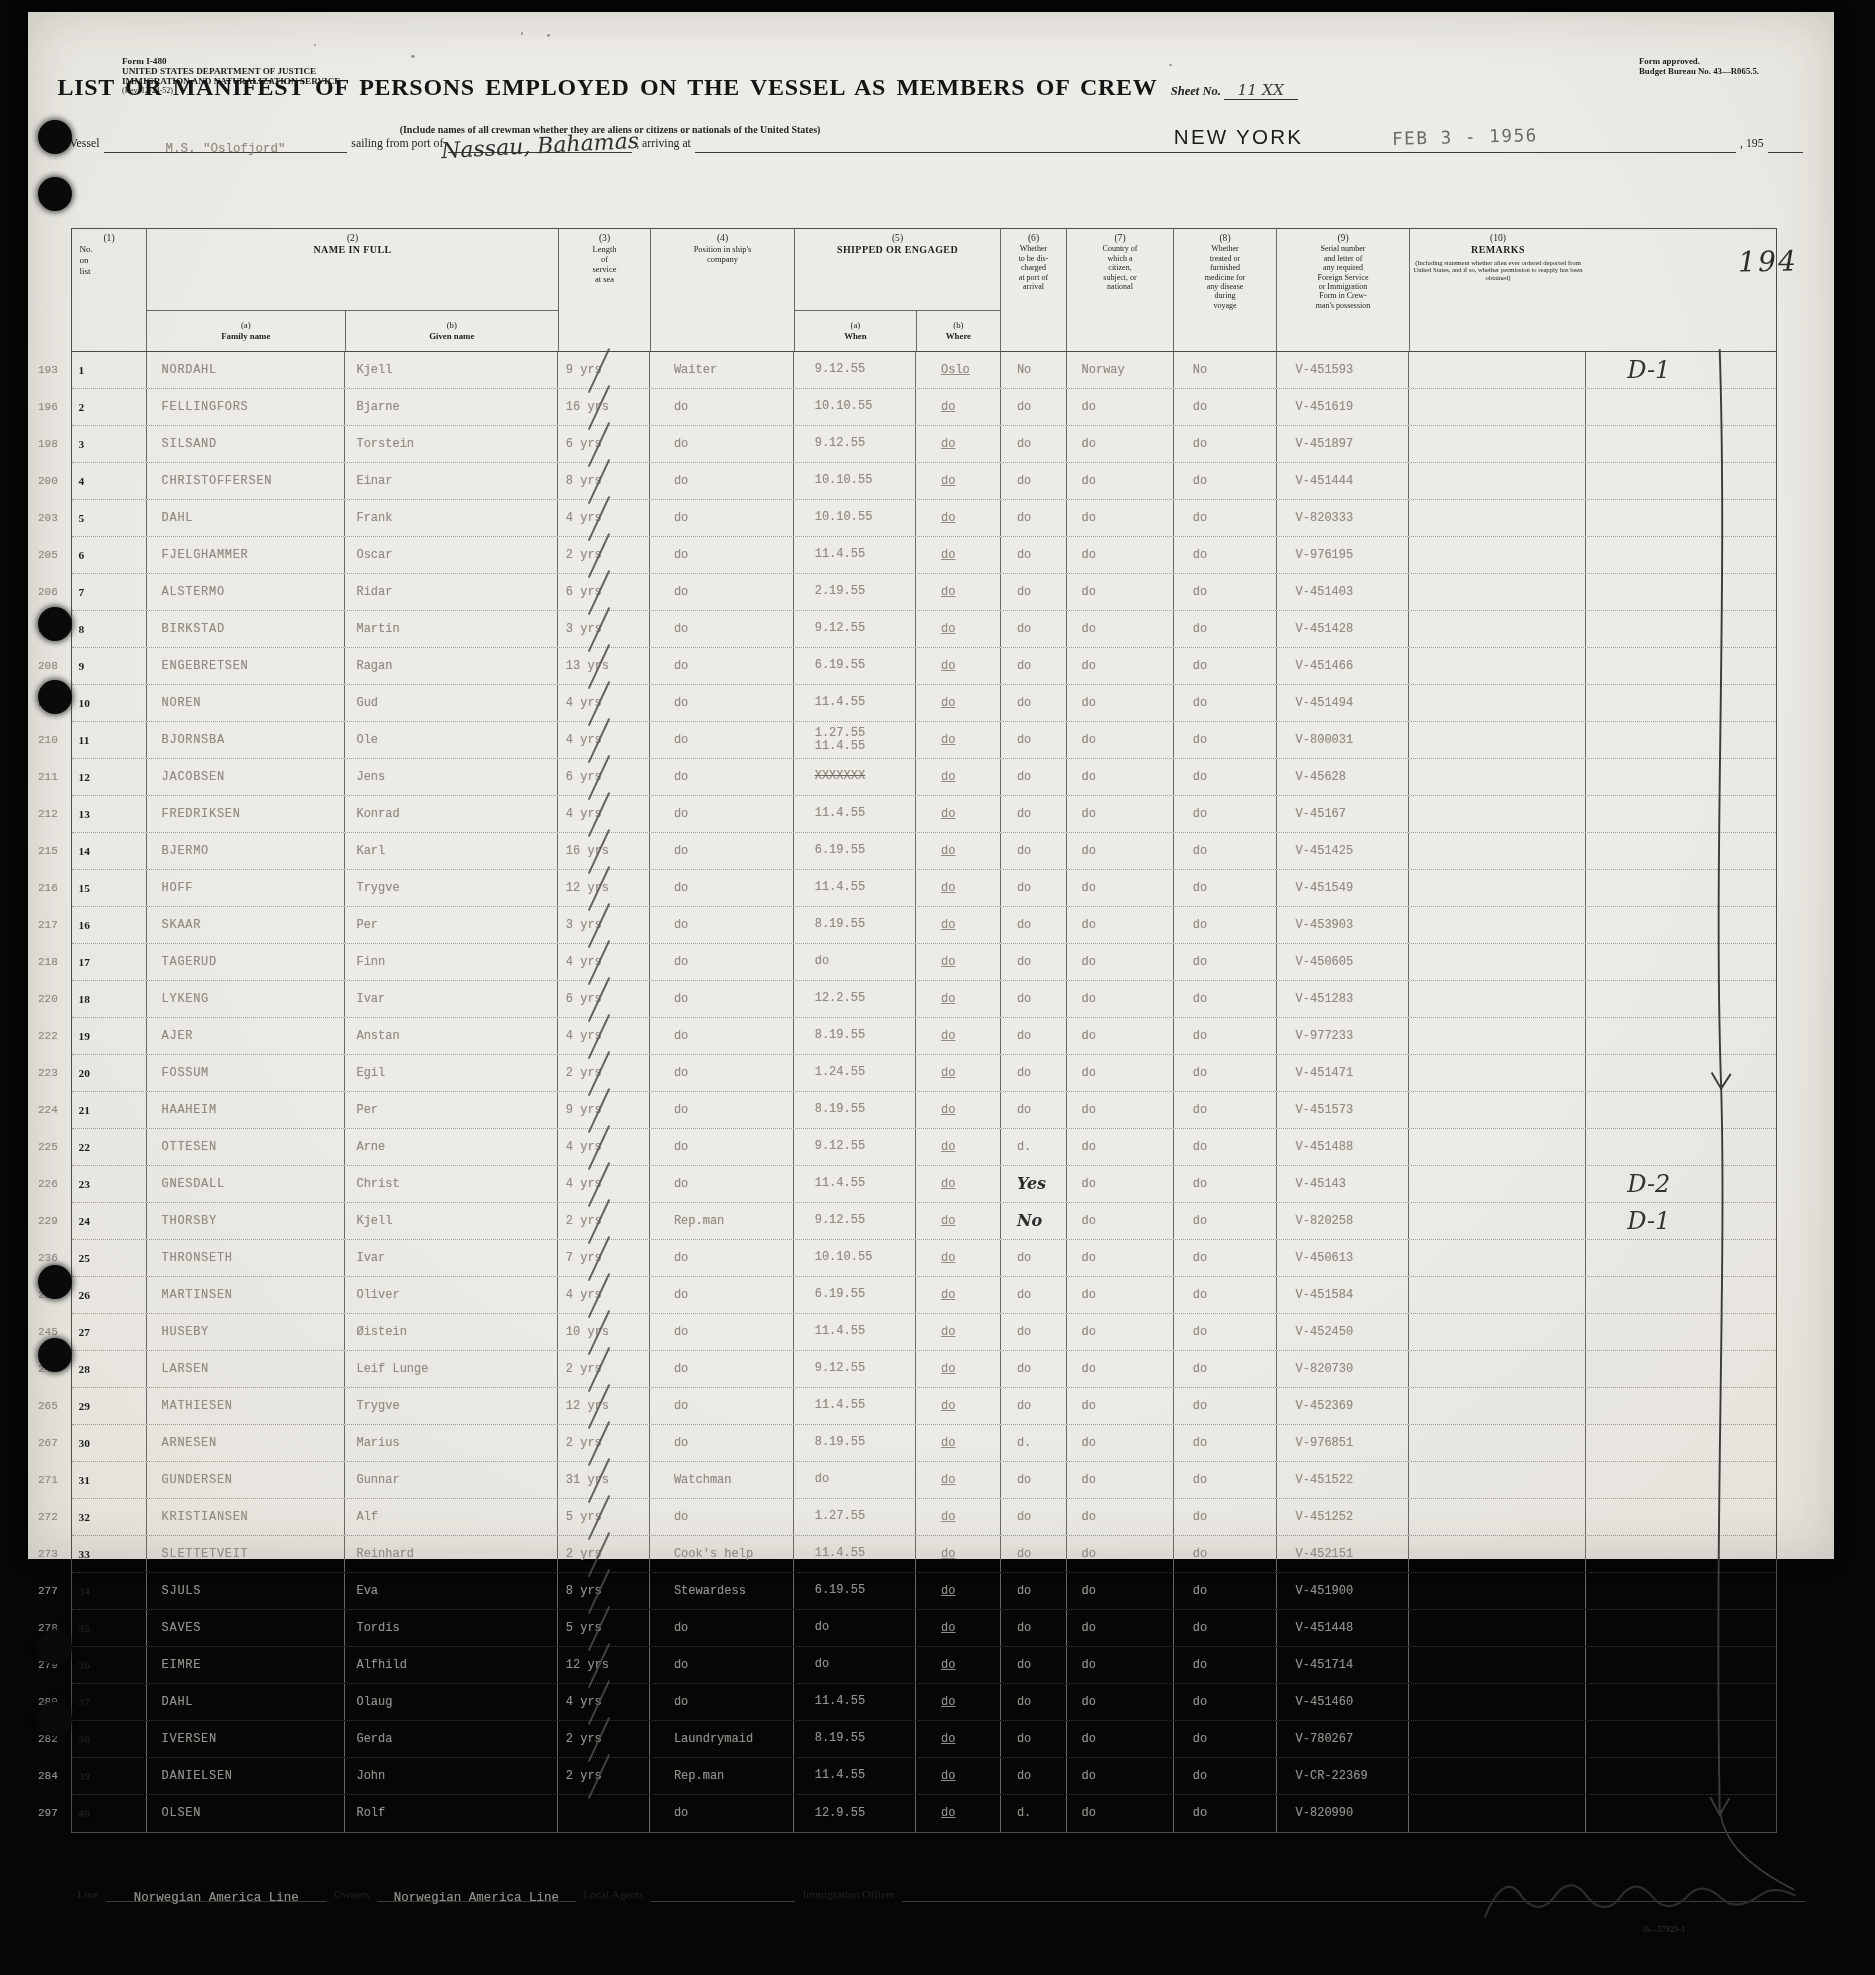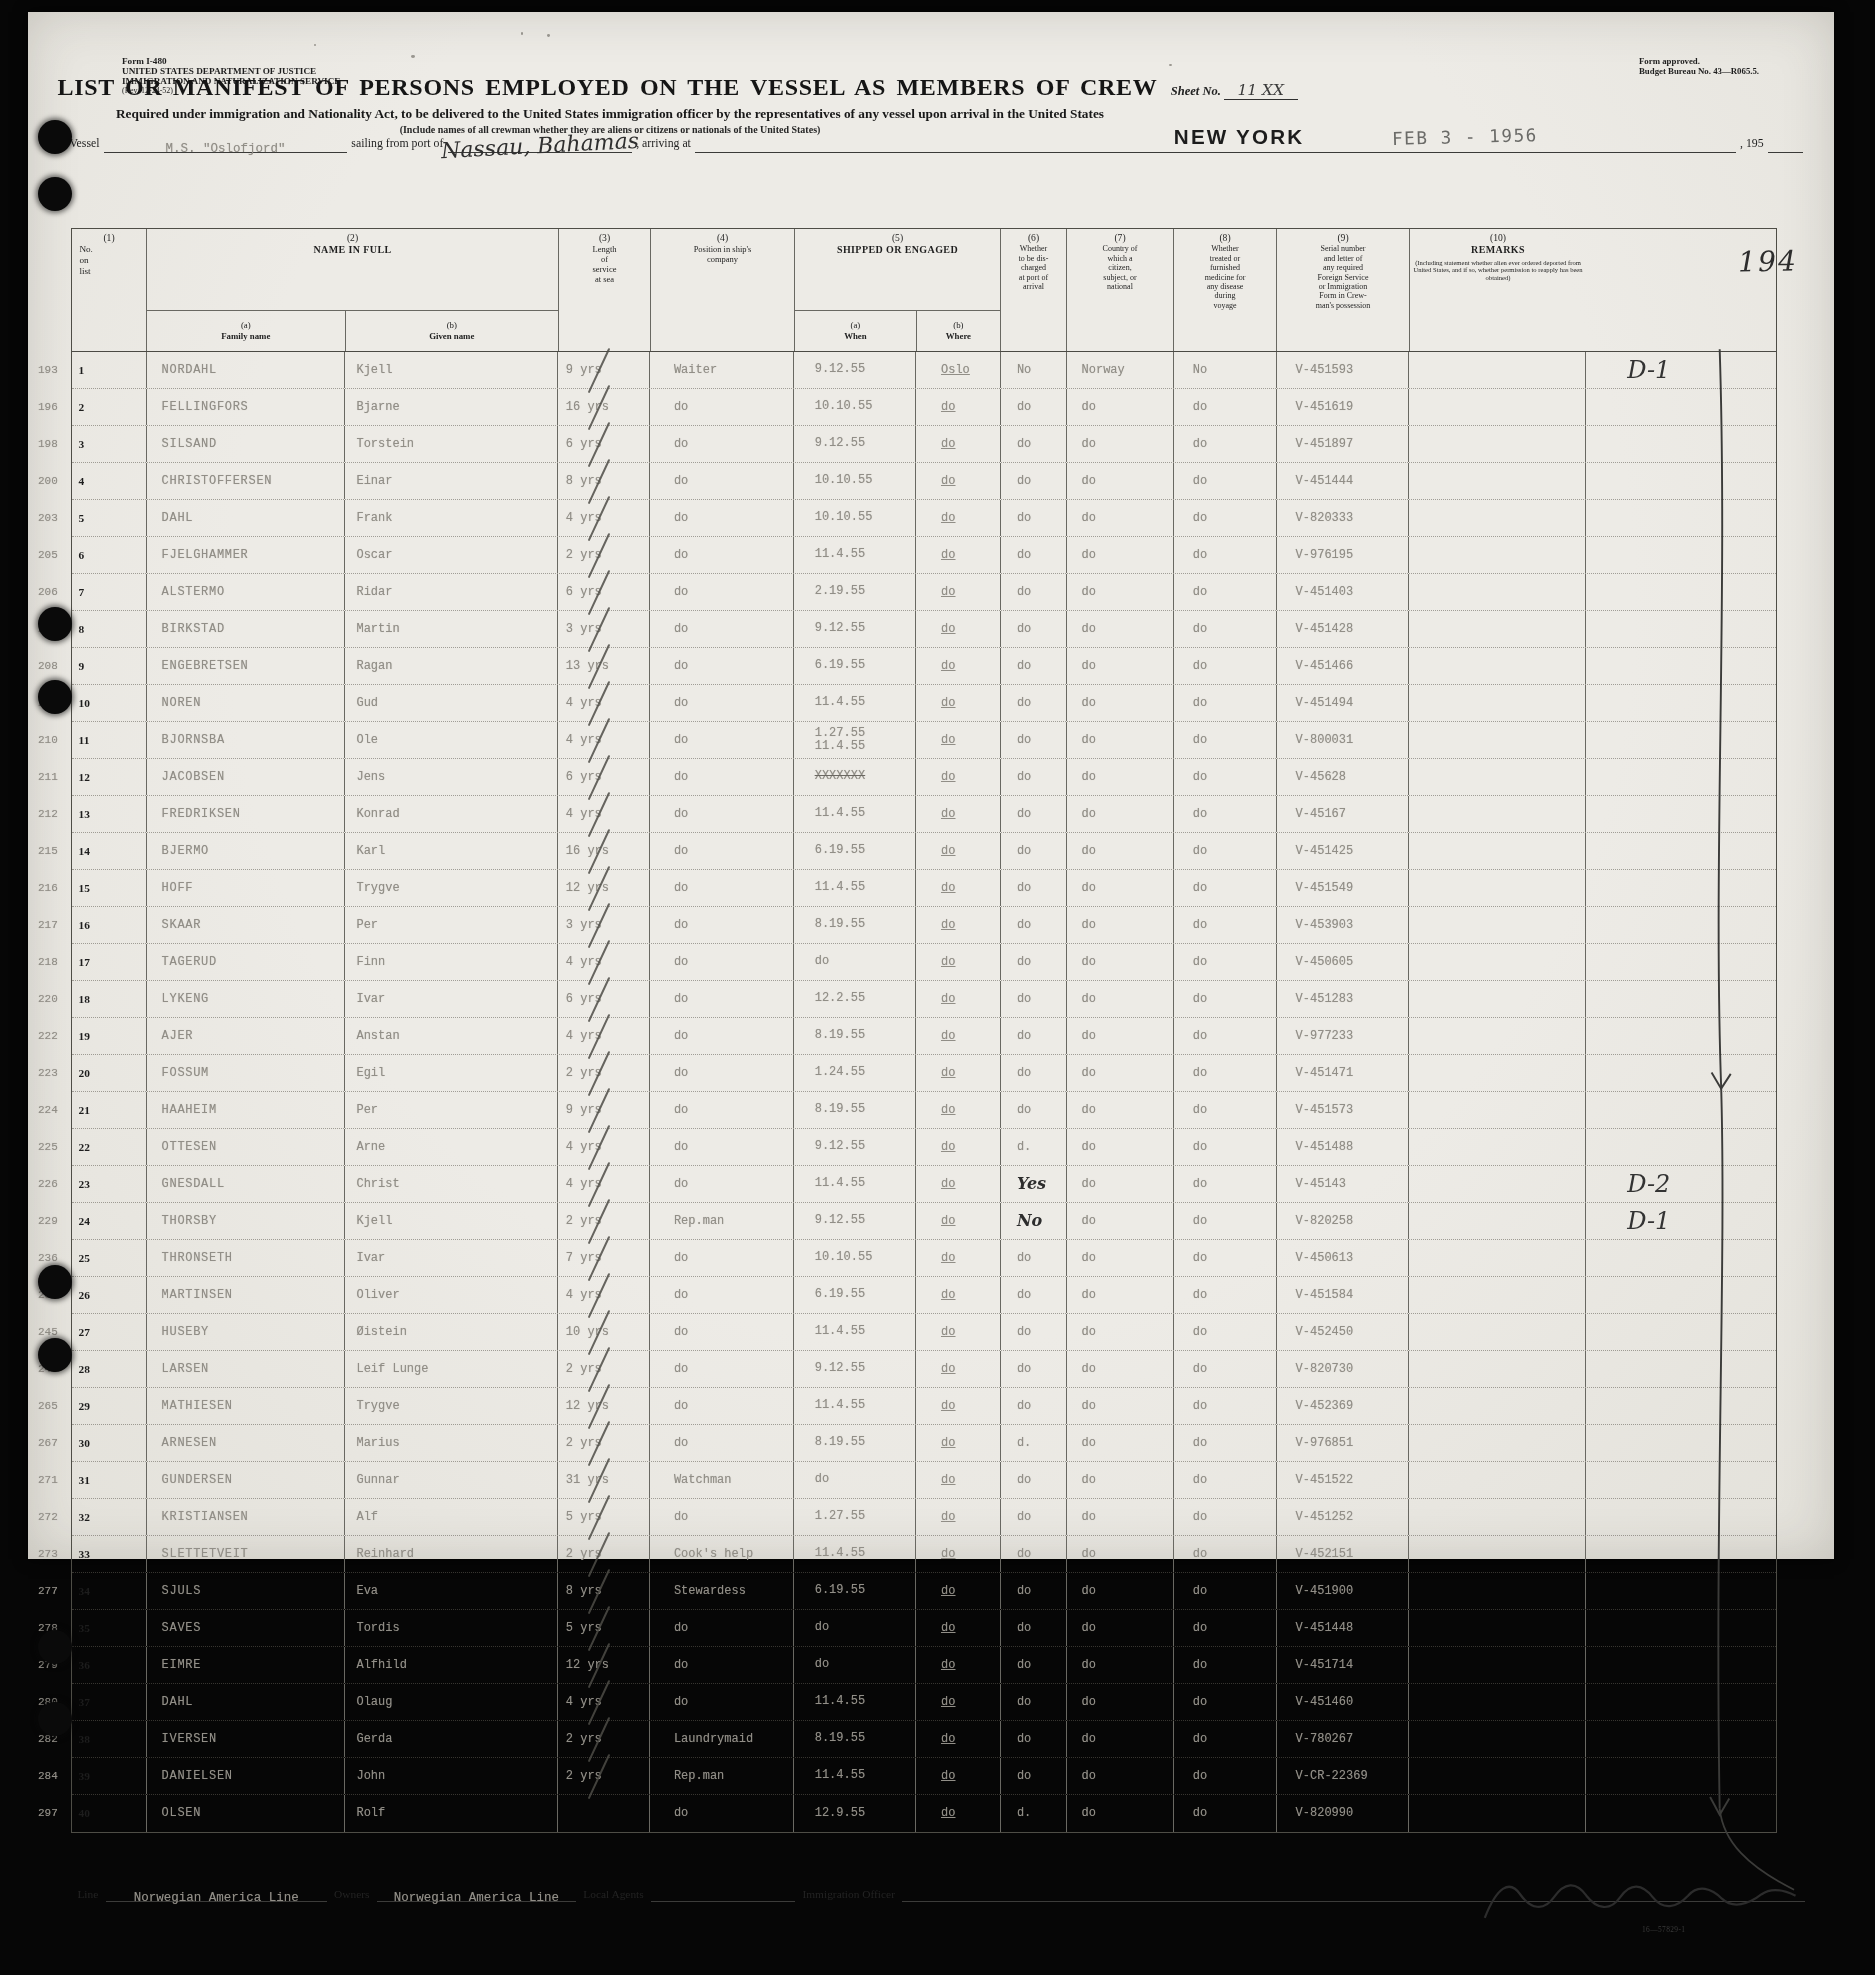--- a/index.html
+++ b/index.html
@@ -33,21 +33,21 @@
   .vl-label{font-size:11.8px;color:#1f1f1f;white-space:nowrap;padding:0 4.4px 1.5px 4.4px;}
   .fill{border-bottom:1.2px solid #3a3a38;height:22px;position:relative;display:flex;align-items:flex-end;justify-content:center;}
   .fill-vessel{width:243px;}
   .fill-port{width:184px;}
   .fill-arrive{flex:1;}
   .fill-year{width:35px;}
   .typed{font-family:"Liberation Mono","DejaVu Sans Mono",monospace;color:#918e87;text-shadow:0 0 0.7px rgba(140,136,128,.55);}
   .typed-fill{font-size:12.5px;margin-bottom:-4.4px;}
   .hand{font-family:"DejaVu Serif",serif;font-style:italic;color:#2f2f2f;}
   .hw-port{font-size:22px;transform:rotate(-3deg);margin-bottom:-5.9px;white-space:nowrap;}
-  .stamp-ny{position:absolute;left:46%;bottom:2.9px;font-family:"Liberation Sans",sans-serif;font-weight:bold;
+  .stamp-ny{position:absolute;left:46%;bottom:2.9px;font-family:"Liberation Sans",sans-serif;font-weight:normal;
     font-size:20.6px;letter-spacing:2.2px;color:#1c1c1c;text-align:center;}
   .stamp-date{position:absolute;left:67%;bottom:4.4px;font-family:"DejaVu Sans Mono",monospace;
     font-size:17.7px;letter-spacing:1.5px;color:#6b6b68;transform:rotate(-1.5deg);}
   .hw-pagenum{position:absolute;left:1710px;top:233px;font-family:"DejaVu Serif",serif;font-size:28px;
     color:#2d2d2d;letter-spacing:2.2px;transform:rotate(-1deg);z-index:6;}
 
   
   .mtable{position:absolute;left:43px;top:216px;width:1704px;border:1.2px solid #4e4d46;box-sizing:content-box;z-index:2;}
   .thead{display:flex;height:122px;border-bottom:1px solid #4b4a44;}
   .hcell{box-sizing:border-box;border-left:0.7px solid #696862;display:flex;flex-direction:column;overflow:hidden;}
@@ -129,21 +129,20 @@
     <div class="approval">
       <div>Form approved.</div>
       <div>Budget Bureau No. 43—R065.5.</div>
     </div>
 
     <div class="title-band">
       <span class="main-title">LIST OR MANIFEST OF PERSONS EMPLOYED ON THE VESSEL AS MEMBERS OF CREW</span>
       <span class="sheet-label">Sheet No.</span>
       <span class="sheet-fill">11 XX</span>
     </div>
-    <div class="subtitle">Required under immigration and Nationality Act, to be delivered to the United States immigration officer by the representatives of any vessel upon arrival in the United States</div>
     <div class="subtitle2">(Include names of all crewman whether they are aliens or citizens or nationals of the United States)</div>
 
     <div class="vessel-line">
       <span class="vl-label">Vessel</span>
       <div class="fill fill-vessel">
         <span class="typed typed-fill">M.S. "Oslofjord"</span>
       </div>
       <span class="vl-label">sailing from port of</span>
       <div class="fill fill-port">
         <span class="hand hw-port">Nassau, Bahamas</span>

